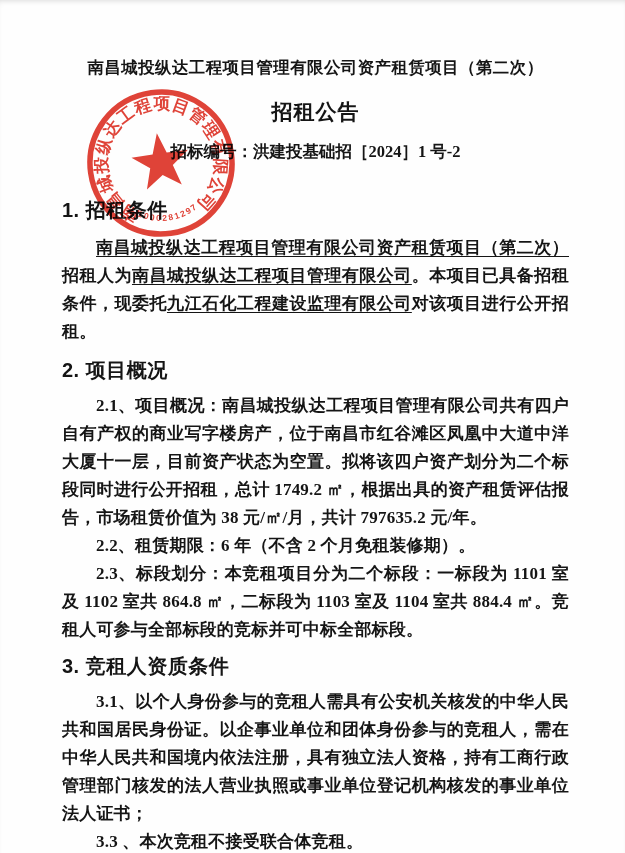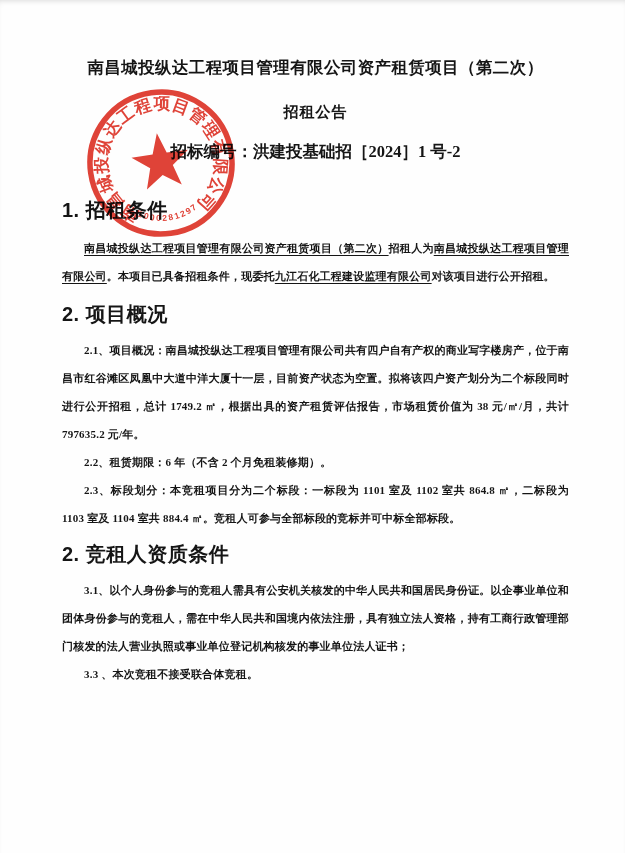--- a/index.html
+++ b/index.html
@@ -23,21 +23,21 @@
   .doc-title {
     margin: 56px 0 0 0;
     font-size: 16.4px;
     line-height: 24px;
     font-weight: bold;
     text-align: center;
     letter-spacing: .5px;
   }
   .doc-subtitle {
     margin-top: 20px;
-    font-size: 15px;
+    font-size: 21px;
     line-height: 24px;
     font-weight: bold;
     text-align: center;
     letter-spacing: 1px;
   }
   .tender-line {
     margin-top: 16px;
     font-size: 16.5px;
     line-height: 24px;
     font-weight: bold;
@@ -48,21 +48,21 @@
     font-size: 20px;
     line-height: 24px;
     font-weight: bold;
     font-family: "Liberation Sans", "DejaVu Sans", sans-serif;
     letter-spacing: .5px;
   }
   h2.sec-heading.tight { margin-top: 12px; }
   h2.sec-heading.tight3 { margin-top: 10px; }
   p.body-para {
     margin: 10px 0 0 0;
-    font-size: 11px;
+    font-size: 17px;
     line-height: 28px;
     font-weight: 600;
     text-align: justify;
     text-indent: 2em;
     letter-spacing: .2px;
   }
   p.body-para.first { margin-top: 12px; }
   p.body-para.flow { margin-top: 0; }
   span.u { text-decoration: underline; text-underline-offset: 3px; }
   .seal {
@@ -116,19 +116,19 @@
     </section>
 
     <section>
       <h2 class="sec-heading tight">2. 项目概况</h2>
       <p class="body-para">2.1、项目概况：南昌城投纵达工程项目管理有限公司共有四户自有产权的商业写字楼房产，位于南昌市红谷滩区凤凰中大道中洋大厦十一层，目前资产状态为空置。拟将该四户资产划分为二个标段同时进行公开招租，总计 1749.2 ㎡，根据出具的资产租赁评估报告，市场租赁价值为 38 元/㎡/月，共计 797635.2 元/年。</p>
       <p class="body-para flow">2.2、租赁期限：6 年（不含 2 个月免租装修期）。</p>
       <p class="body-para flow">2.3、标段划分：本竞租项目分为二个标段：一标段为 1101 室及 1102 室共 864.8 ㎡，二标段为 1103 室及 1104 室共 884.4 ㎡。竞租人可参与全部标段的竞标并可中标全部标段。</p>
     </section>
 
     <section>
-      <h2 class="sec-heading tight3">2. 竞租人资质条件</h2>
+      <h2 class="sec-heading tight3">3. 竞租人资质条件</h2>
       <p class="body-para" style="">3.1、以个人身份参与的竞租人需具有公安机关核发的中华人民共和国居民身份证。以企事业单位和团体身份参与的竞租人，需在中华人民共和国境内依法注册，具有独立法人资格，持有工商行政管理部门核发的法人营业执照或事业单位登记机构核发的事业单位法人证书；</p>
       <p class="body-para flow">3.3 、本次竞租不接受联合体竞租。</p>
     </section>
 
   </div>
 </div>
 
 </body></html>

